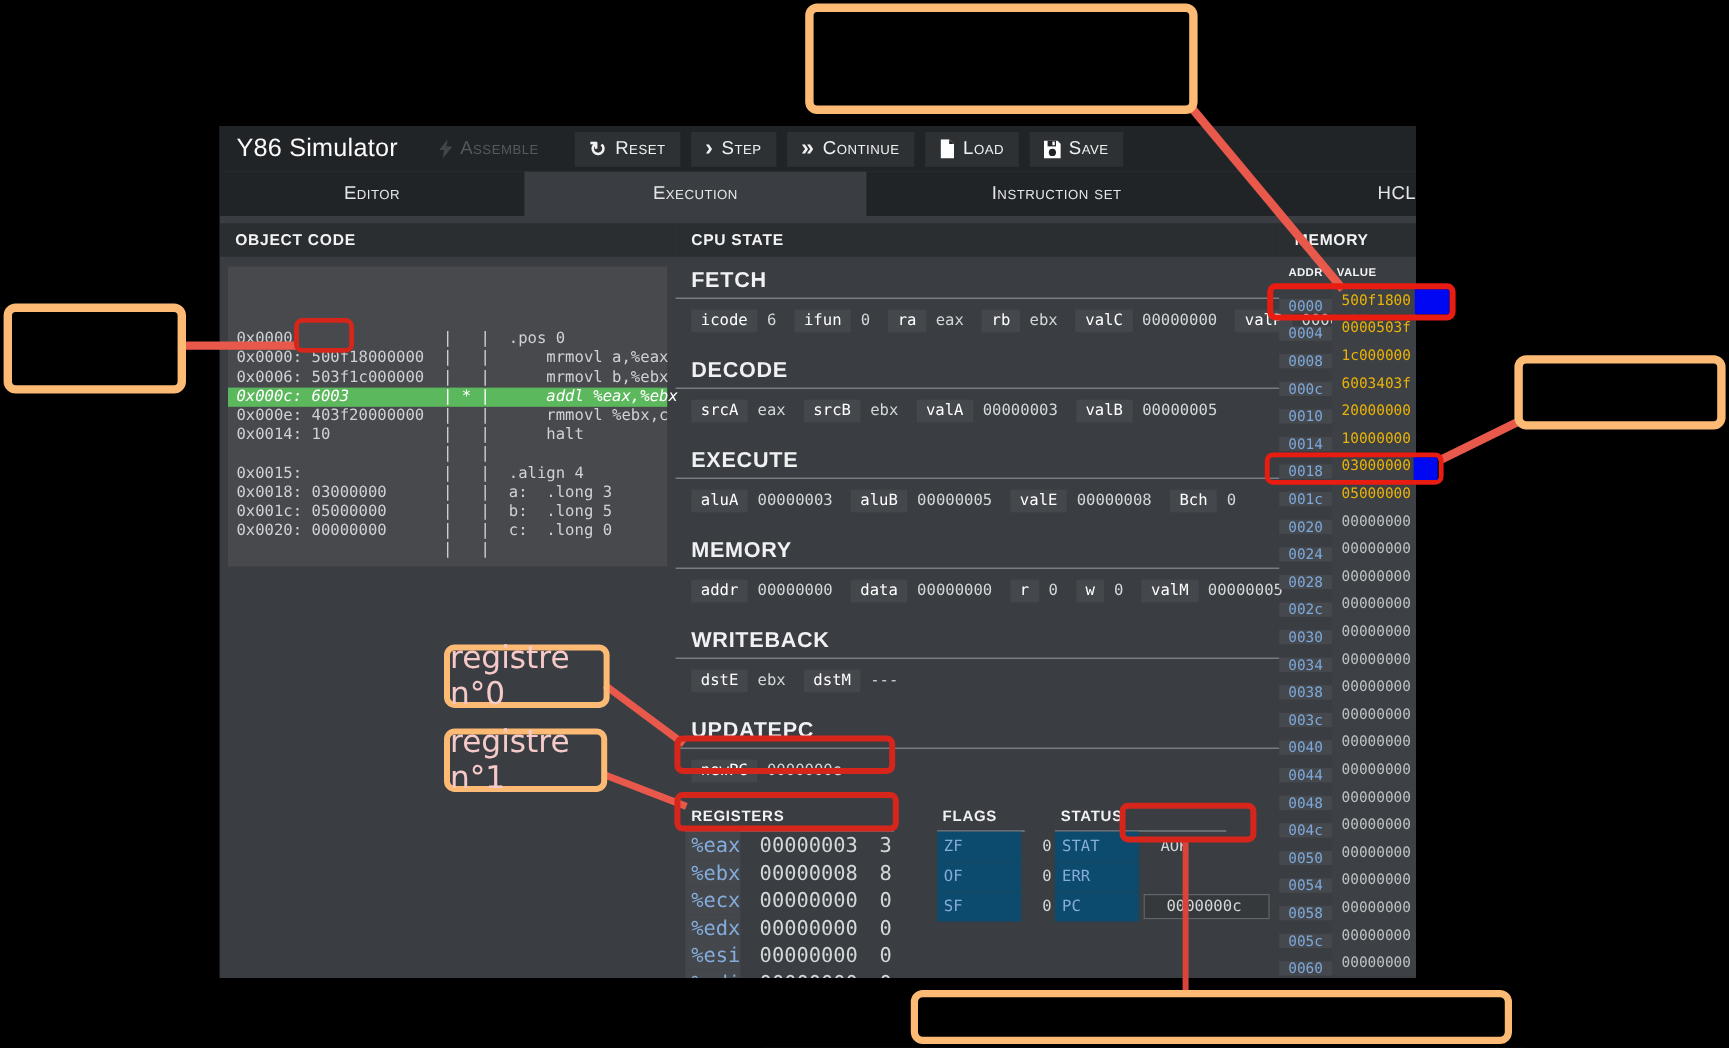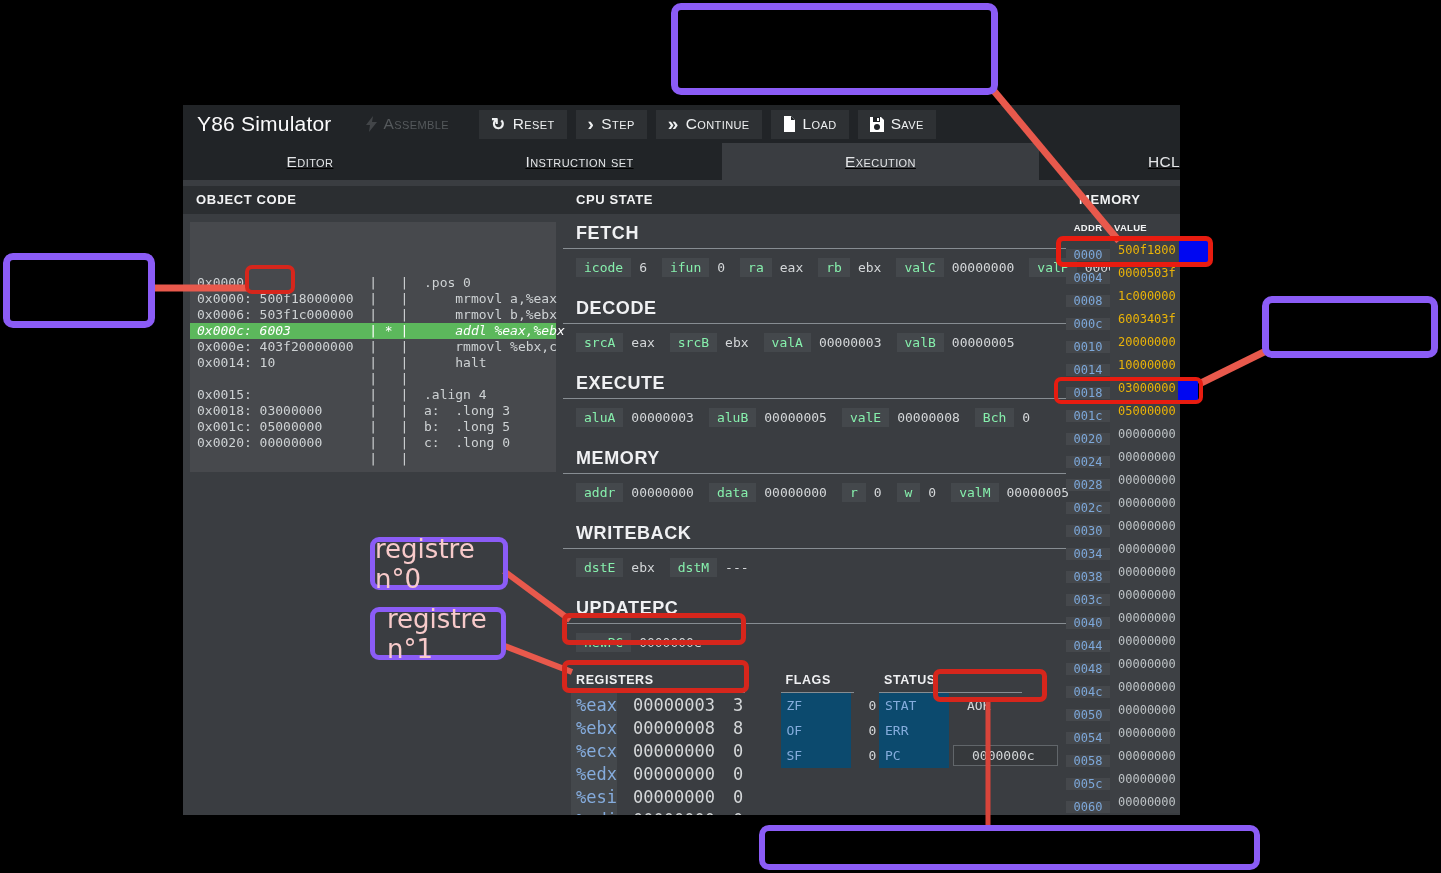--- a/index.html
+++ b/index.html
@@ -16,21 +16,21 @@
     background:#2e3134;color:#eff1f2;font-variant:small-caps;font-size:15.5px;letter-spacing:.4px;cursor:pointer;}
   .tb-btn .ico{margin-right:7px;font-weight:bold;}
   .tb-btn.disabled{background:transparent;color:#55595c;margin-right:18px;}
   .tb-btn.disabled svg{opacity:.45;}
   .ico-reset{font-size:17px;line-height:1;}
   .ico-step{font-size:19px;line-height:1;margin-top:-2px;}
   .ico-cont{font-size:19px;line-height:1;margin-top:-2px;}
   .tb-svg{margin-right:7px;display:block;}
 
   
-  .tabs{height:37px;background:#212427;display:flex;text-decoration:underline;}
+  .tabs{height:37px;background:#212427;display:flex;}
   .tab{flex-shrink:0;display:flex;align-items:center;justify-content:center;height:100%;
     color:#e4e6e8;font-variant:small-caps;font-size:15.5px;letter-spacing:.4px;cursor:pointer;}
   .tab:nth-child(1){width:254px;}
   .tab:nth-child(2){width:285px;}
   .tab:nth-child(3){width:317px;}
   .tab:nth-child(4){width:250px;}
   .tab.active{background:#3a3d41;}
 
   
   .content{display:flex;height:635px;}
@@ -45,21 +45,21 @@
     font-family:"DejaVu Sans Mono",monospace;font-size:13px;line-height:16px;color:#ced2d4;white-space:pre;}
   .obj-line{white-space:pre;}
   .obj-line.highlight{background:#5cb85c;color:#fff;margin-left:-7px;padding-left:7px;font-style:italic;}
 
   
   .sec-title{padding:9px 13px 4px;font-size:18px;font-weight:bold;color:#f0f1f3;
     text-transform:uppercase;letter-spacing:.6px;}
   .sec-rule{border:0;border-top:1px solid #878d92;margin:0;}
   .chips{padding:9px 0 12px 13px;font-family:"DejaVu Sans Mono",monospace;font-size:13px;white-space:nowrap;}
   .pair{margin-right:15px;display:inline-block;}
-  .chip{background:#44484c;color:#86efac;padding:2px 8px;display:inline-block;text-align:center;}
+  .chip{background:#44484c;color:#ffffff;padding:2px 8px;display:inline-block;text-align:center;}
   .pval{color:#d4d7d9;margin-left:8px;}
 
   
   .bottom{display:flex;padding-left:8px;}
   .sub-head{font-size:12.5px;font-weight:bold;color:#f0f1f3;text-transform:uppercase;
     letter-spacing:.6px;padding:9px 0 5px 5px;border-bottom:1px solid #878d92;}
   .regs{width:234px;}
   .regs .sub-head{width:169px;}
   .flagsb{width:110px;}
   .flagsb .sub-head{width:68px;}
@@ -80,21 +80,21 @@
   
   .mem-colhead{display:flex;padding:8px 0 5px;font-size:9.5px;font-weight:bold;color:#f2f3f4;letter-spacing:.3px;}
   .mem-colhead .ca{width:44px;text-align:center;}
   .mem-colhead .cv{padding-left:4px;}
   .mem-row{display:flex;height:23px;font-family:"DejaVu Sans Mono",monospace;font-size:12px;}
   .mem-addr{width:44px;background:#45484c;color:#7da8da;display:flex;align-items:center;justify-content:center;margin-top:11px;}
   .mem-value{flex:1;background:#3d4044;display:flex;align-items:center;padding-left:8px;color:#bdc2c5;}
   .mem-row.red .mem-value{color:#eab308;}
 
   
-  .callout{position:absolute;border:6px solid #8b5cf6;border-radius:10px;box-sizing:border-box;z-index:20;}
+  .callout{position:absolute;border:6px solid #fdba74;border-radius:10px;box-sizing:border-box;z-index:20;}
   .callout.lbl{border-width:5px;border-radius:9px;display:flex;align-items:center;justify-content:center;
     color:#f7caca;font-size:26px;font-family:"DejaVu Sans",sans-serif;}
   .hl{position:absolute;border:4px solid #d6261c;border-radius:7px;box-sizing:border-box;z-index:20;}
   .hl.memhl{border-color:#e81c10;border-width:5px;}
   .bluerect{position:absolute;background:#0007f2;z-index:19;}
   .ann-svg{position:absolute;left:0;top:0;width:1441px;height:873px;z-index:18;pointer-events:none;}
 </style>
 </head>
 <body>
 
@@ -144,25 +144,25 @@
           </svg>
         <span>Save</span>
       </div>
     </div>
 
     <div class="tabs">
 
     <div class="tab">
           <span>Editor</span>
         </div>
+        <div class="tab active">
+          <span>Execution</span>
+        </div>
         <div class="tab">
           <span>Instruction set</span>
-        </div>
-        <div class="tab active">
-          <span>Execution</span>
         </div>
         <div class="tab">
           <span>HCL</span>
         </div>
       </div>
 
     <div class="content">
 
       <div class="left-panel">
         <div class="panel-head">Object code</div>
@@ -430,21 +430,21 @@
   </svg>
 
   <div class="callout" style="left:671px;top:3px;width:327px;height:92px;border-width:7px;"></div>
   <div class="callout" style="left:3px;top:253px;width:152px;height:75px;border-width:7px;"></div>
   <div class="callout" style="left:1262px;top:296px;width:176px;height:62px;border-width:7px;"></div>
   <div class="callout" style="left:759px;top:825px;width:501px;height:45px;border-width:6px;"></div>
 
   <div class="callout lbl" style="left:370px;top:537px;width:138px;height:53px;">
     <span>registre n°0</span>
   </div>
-  <div class="callout lbl" style="left:370px;top:607px;width:136px;height:53px;padding-left:12px;">
+  <div class="callout lbl" style="left:370px;top:607px;width:136px;height:53px;">
     <span>registre n°1</span>
   </div>
 
   <div class="hl" style="left:245px;top:265px;width:50px;height:29px;"></div>
   <div class="hl" style="left:562px;top:613px;width:184px;height:32px;border-width:5px;"></div>
   <div class="hl" style="left:562px;top:660px;width:187px;height:33px;border-width:5px;"></div>
   <div class="hl" style="left:933px;top:669px;width:114px;height:33px;border-width:5px;"></div>
   <div class="hl memhl" style="left:1056px;top:236px;width:157px;height:31px;"></div>
   <div class="hl memhl" style="left:1054px;top:377px;width:149px;height:27px;border-width:4px;"></div>
 

